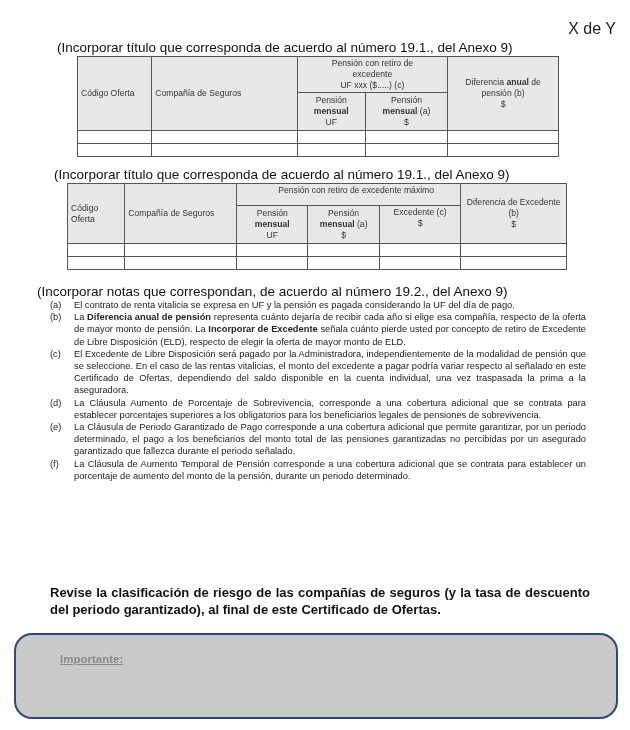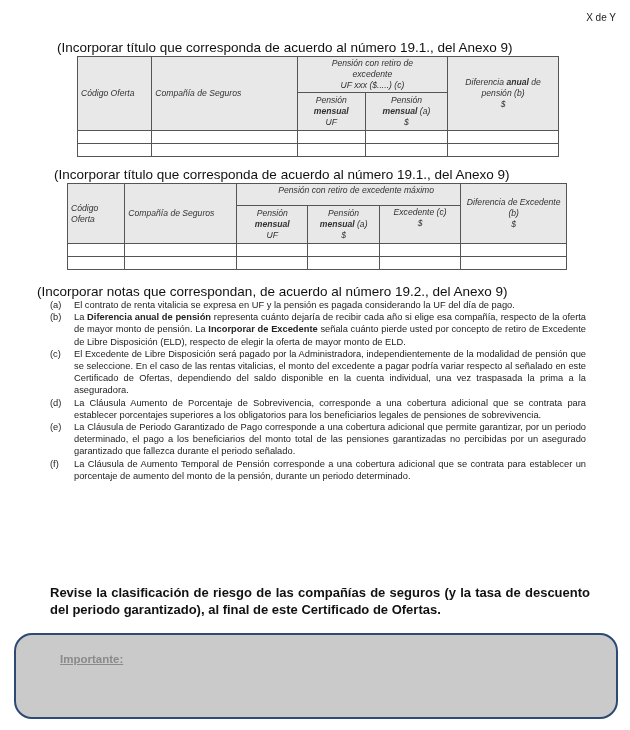--- a/index.html
+++ b/index.html
@@ -1,22 +1,22 @@
 <!DOCTYPE html>
 <html><head>
 <meta charset="utf-8">
 <style>
   html, body { margin:0; padding:0; background:#ffffff; }
   body { width:630px; height:730px; position:relative; overflow:hidden;
          font-family:"Liberation Sans", "DejaVu Sans", sans-serif; color:#1a1a1a; }
-  .pagenum { position:absolute; top:12px; right:14px; font-size:10px; color:#222; }
+  .pagenum { position:absolute; top:20px; right:14px; font-size:16px; color:#222; }
   .ttl { position:absolute; font-size:13.5px; color:#111; white-space:nowrap; }
   table.t { position:absolute; border-collapse:collapse; font-size:8.6px; color:#333; }
   table.t td, table.t th { border:1px solid #555; padding:1px 3px; font-weight:normal; vertical-align:middle; line-height:11px; }
-  table.t thead td { background:#e8e8e8;font-style:italic; }
+  table.t thead td { background:#e8e8e8; }
   .c { text-align:center; }
   .l { text-align:left;margin-top:12px; }
   b { font-weight:bold; }
   .notes { position:absolute; left:50px; width:536px; font-size:9.3px; line-height:12.2px; color:#222; }
   .note { display:flex; text-align:justify; }
   .note .lab { width:24px; flex:none; }
   .note .txt { flex:1; }
   .revise { position:absolute; left:50px; top:584px; width:540px; font-size:13px; font-weight:bold; line-height:17px; color:#111; text-align:justify; }
   .box { position:absolute; left:14px; top:633px; width:604px; height:86px; box-sizing:border-box;
          background:#cacaca; border:2px solid #2c4a75; border-radius:18px; }

